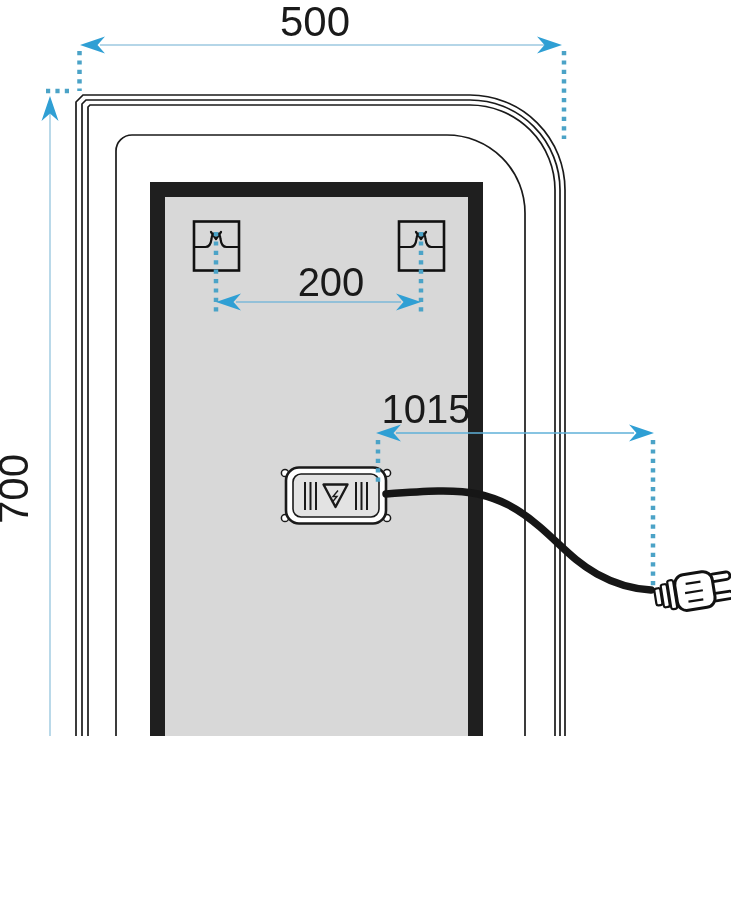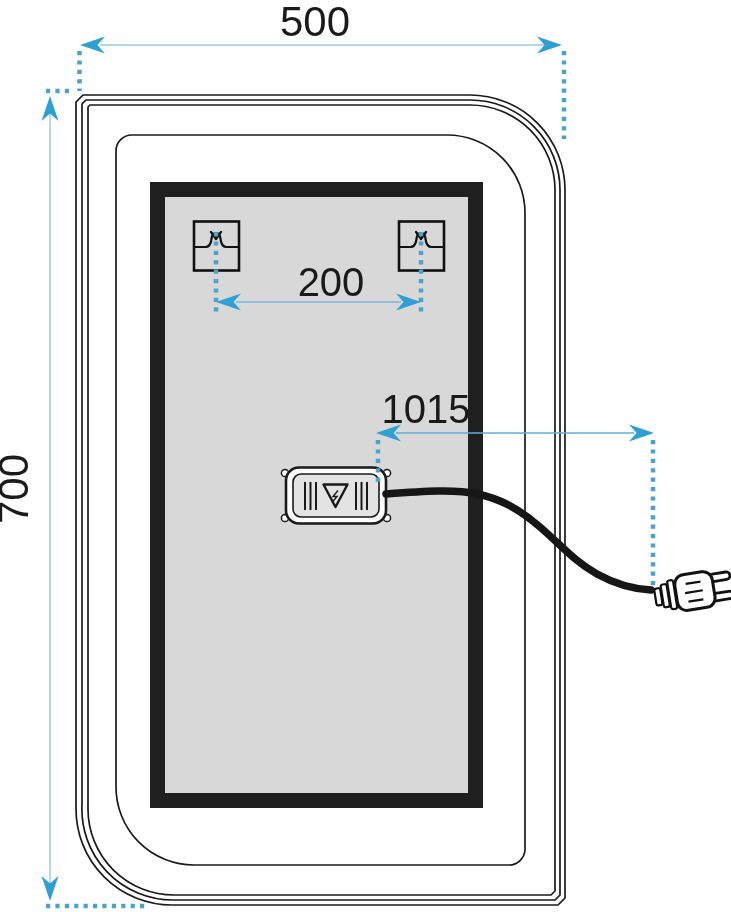--- a/index.html
+++ b/index.html
@@ -1,18 +1,18 @@
 <!DOCTYPE html>
 <html><head>
 <meta charset="utf-8">
 <style>
   html,body{margin:0;padding:0;background:#fff;}
   #stage{
     position:relative;
-    width:731px;height:912px;
+    width:731px;height:736px;
     background:#ffffff;
     font-family:"Liberation Sans", sans-serif;
     overflow:hidden;
   }
   svg{display:block;}
   text{
     font-family:"Liberation Sans", sans-serif;
     fill:#1a1a1a;
   }
   .dim-label{font-size:42px;}

